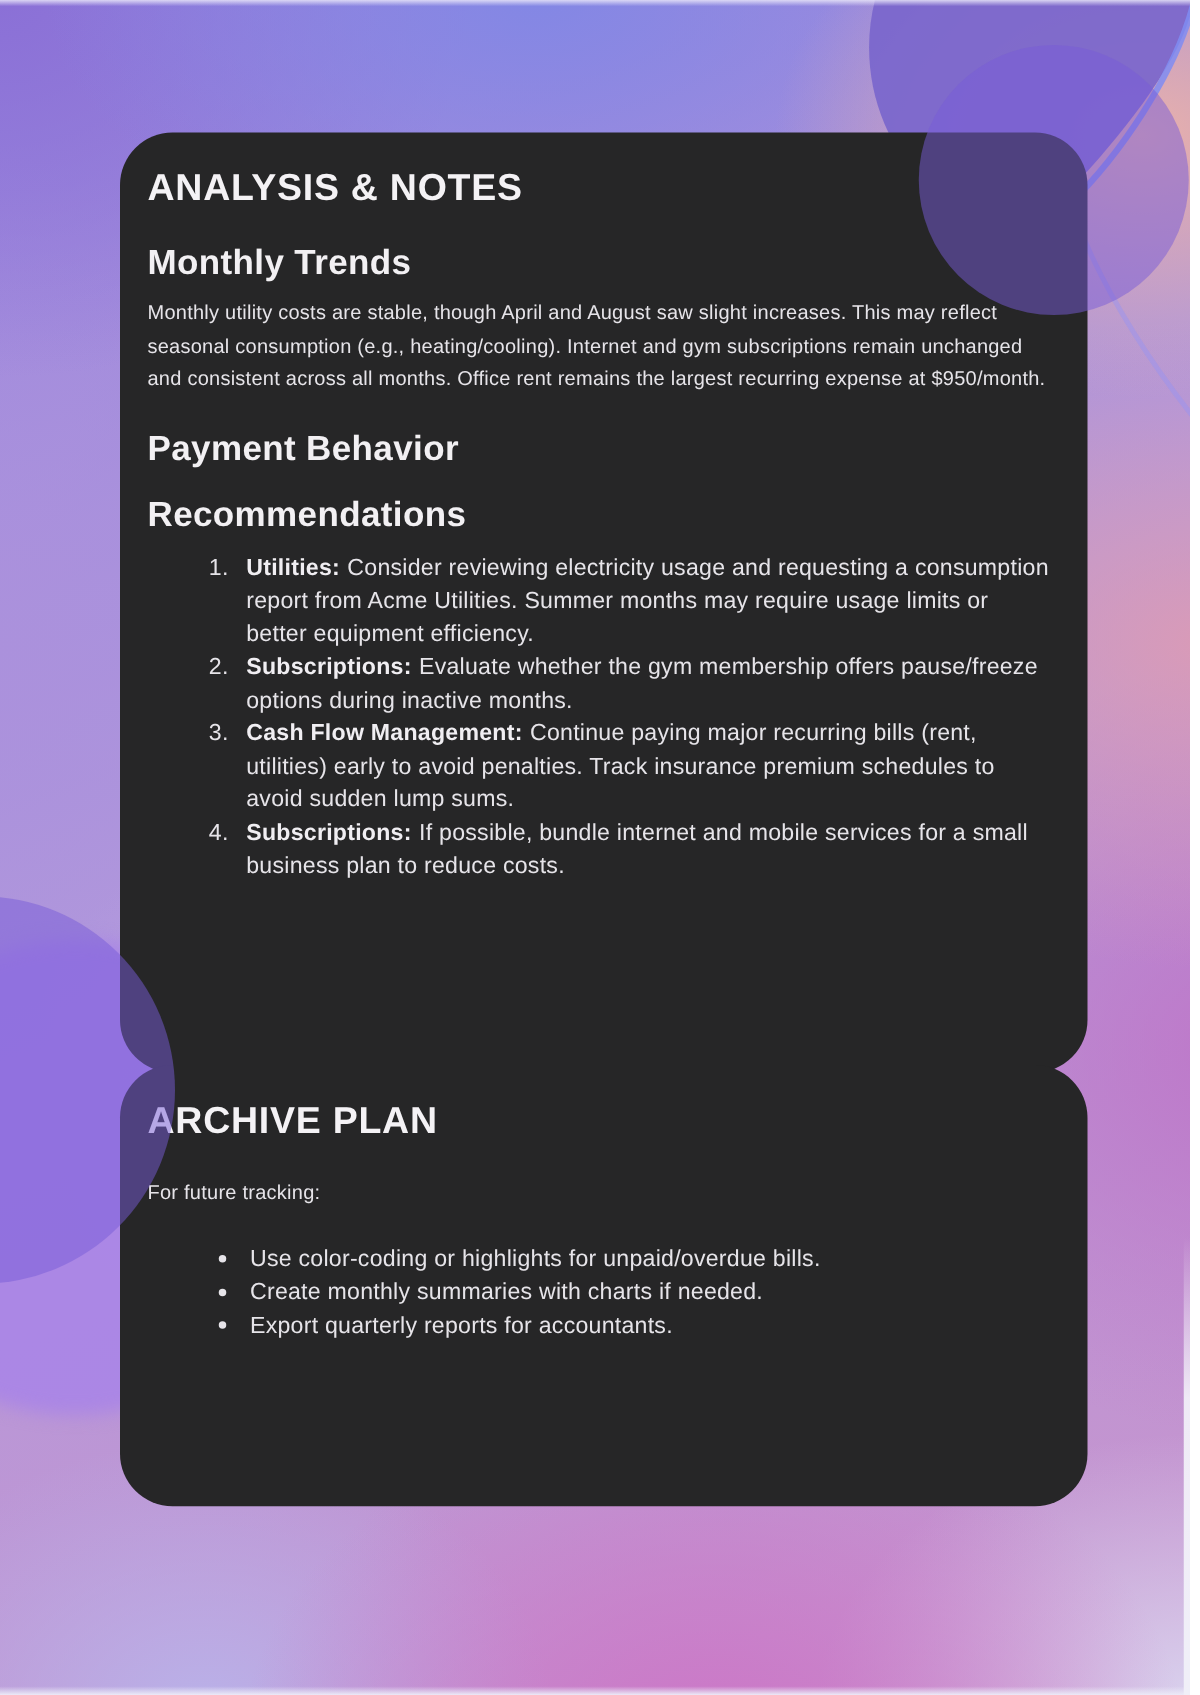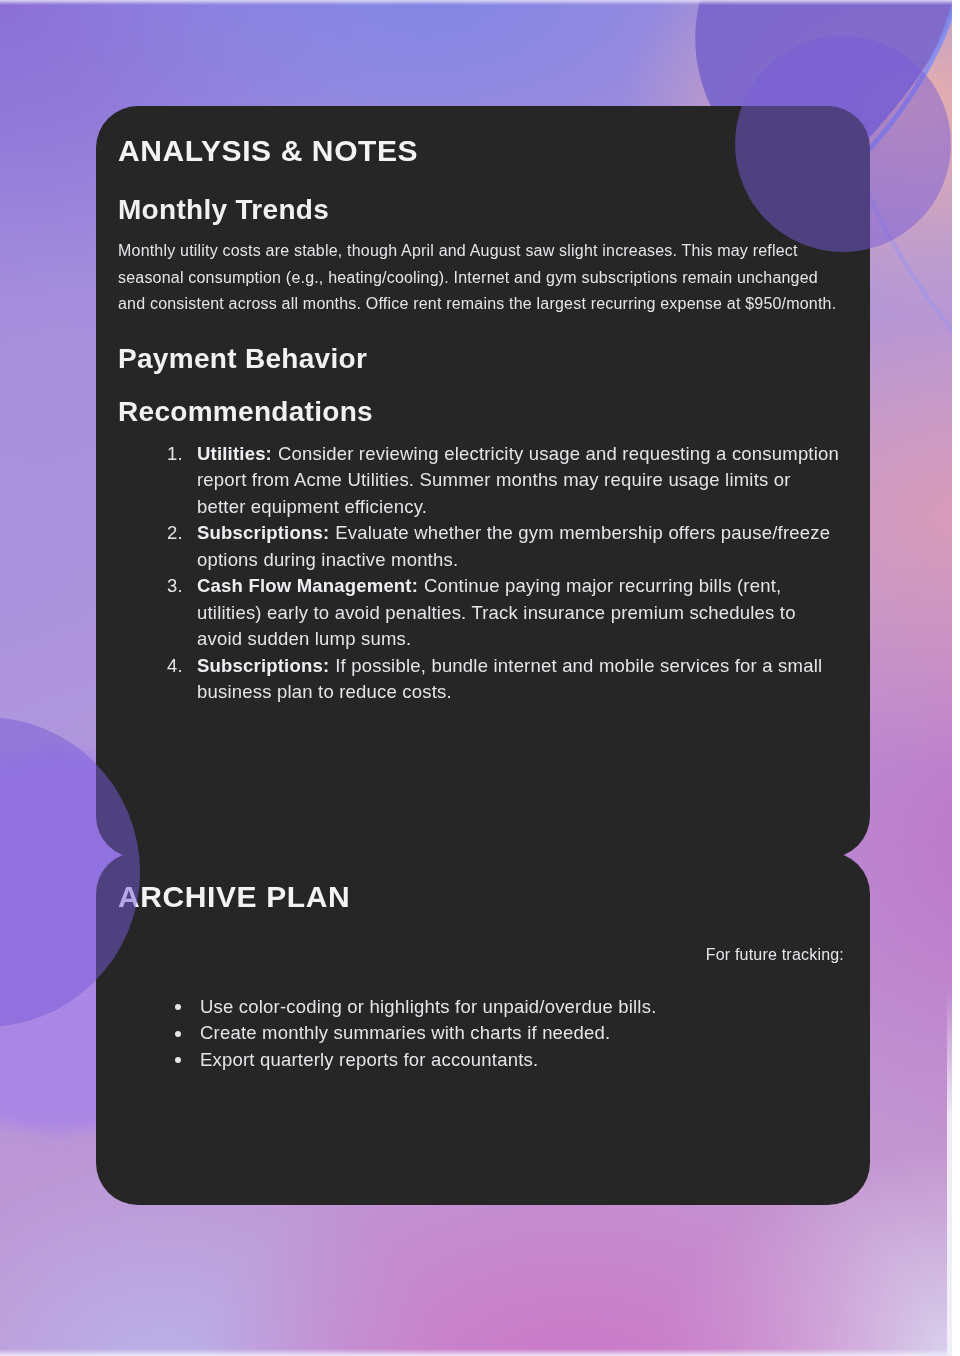--- a/index.html
+++ b/index.html
@@ -57,21 +57,21 @@
     color:#f4f2f5; letter-spacing:0.6px;
   }
   .section-heading {
     margin:29px 0 0; font-size:28px; line-height:24px; font-weight:700;
     color:#f2f0f3; letter-spacing:0.3px;
   }
   .body-text {
     margin:16px 0 0; font-size:16px; line-height:26.5px;
     letter-spacing:0.2px;
   }
-  .subheading { margin:27px 0 0;text-align:right; }
+  .subheading { margin:27px 0 0; }
 
   ol.rec-list {
     list-style:none; counter-reset: rec;
     margin:17px 0 0 49px; padding:0;
     font-size:18.5px; line-height:26.5px; letter-spacing:0.2px;
   }
   ol.rec-list li {
     counter-increment: rec;
     position:relative; padding-left:30px;
   }

